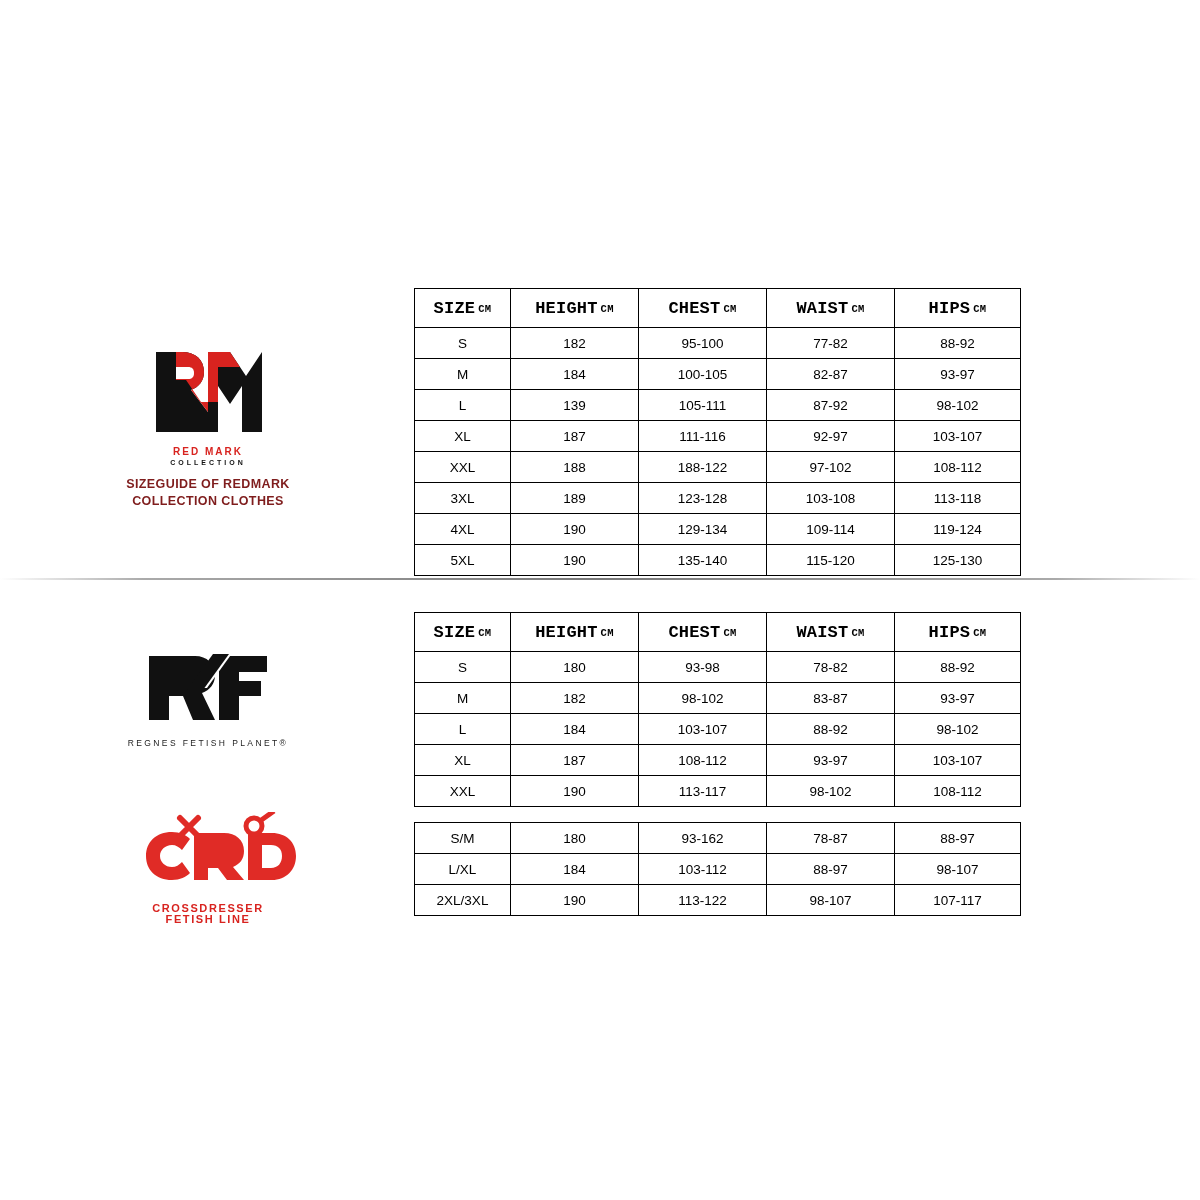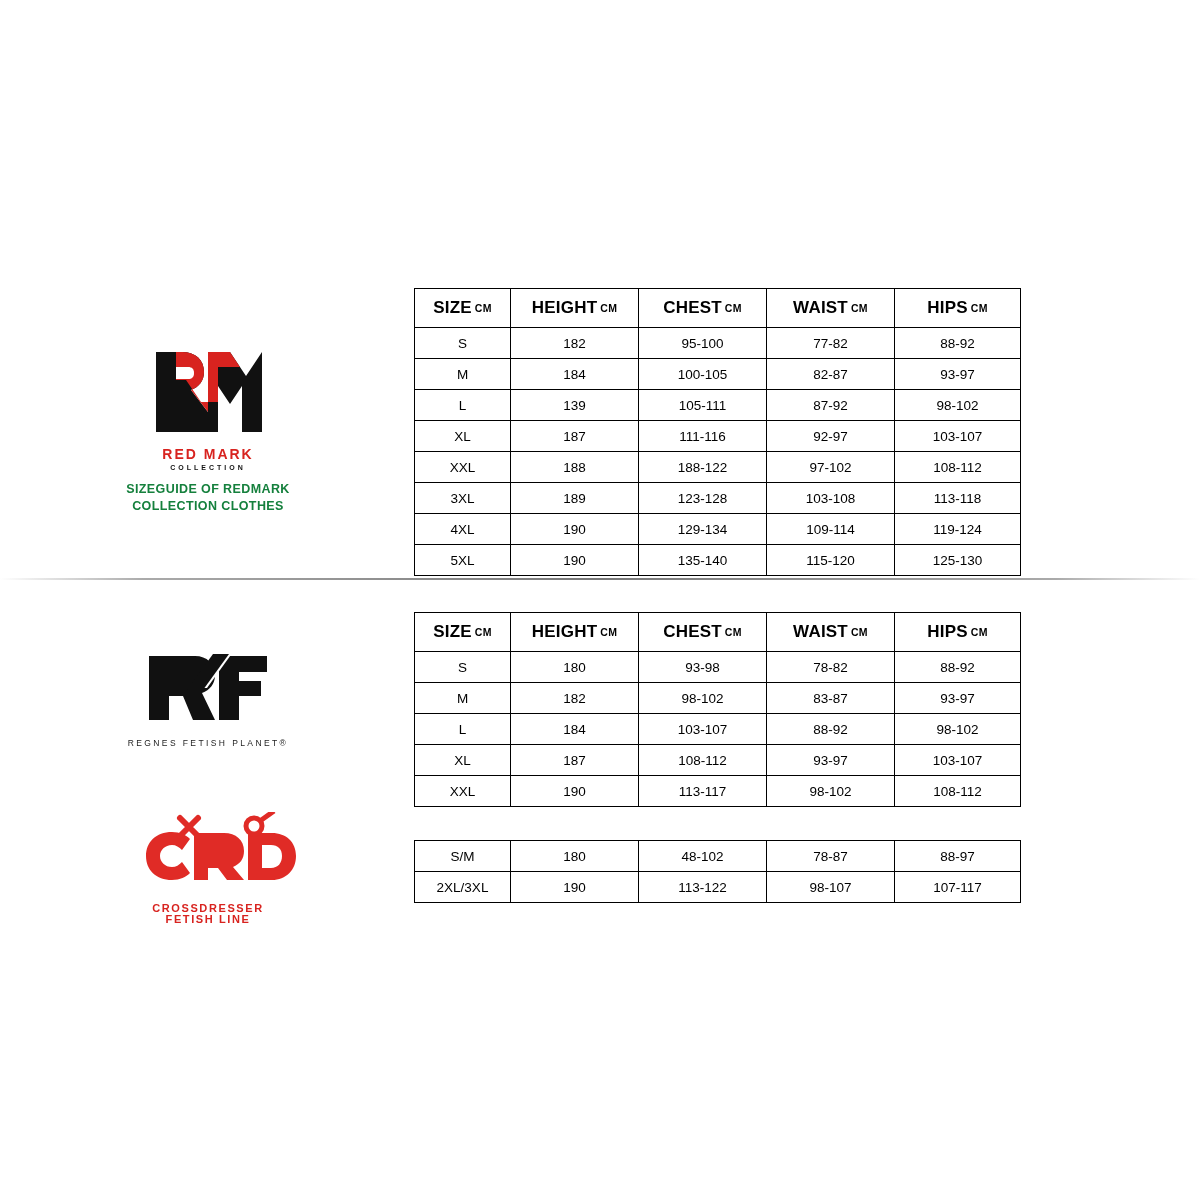--- a/index.html
+++ b/index.html
@@ -31,31 +31,31 @@
     text-align: center;
     width: 360px;
     left: 28px;
   }
 
   .brand-caption {
     font-size: 12.5px;
     font-weight: bold;
     letter-spacing: 0.4px;
     line-height: 17px;
-    color: #15803d;
+    color: #7f1d1d;
     margin-top: 10px;
   }
 
   
   .rm-logo-wrap {
     width: 150px;
     margin: 0 auto;
   }
   .rm-name {
-    font-size: 14px;
+    font-size: 10px;
     font-weight: bold;
     letter-spacing: 2px;
     color: #d8231f;
     margin-top: 2px;
   }
   .rm-sub {
     font-size: 7px;
     font-weight: bold;
     letter-spacing: 3px;
     color: #111;
@@ -98,32 +98,33 @@
     color: #000;
     padding: 0;
     height: 30px;
     vertical-align: middle;
   }
   table.size-table thead th {
     height: 38px;
     font-size: 17px;
     font-weight: bold;
     letter-spacing: 0.2px;
+    font-family: Liberation Mono, monospace;
   }
   table.size-table thead th .unit {
     font-size: 10.5px;
     font-weight: bold;
     letter-spacing: 0.3px;
     margin-left: 3px;
     vertical-align: 1px;
   }
 
   #table-redmark { left: 414px; top: 288px; width: 606px; }
   #table-rfp     { left: 414px; top: 612px; width: 606px; }
-  #table-crd     { left: 414px; top: 840px; width: 606px; }
+  #table-crd     { left: 414px; top: 822px; width: 606px; }
 
   .col-size   { width: 96px; }
   .col-height { width: 128px; }
   .col-chest  { width: 128px; }
   .col-waist  { width: 128px; }
   .col-hips   { width: 126px; }
 </style>
 </head>
 <body>
 
@@ -315,23 +316,30 @@
     <col class="col-size">
       <col class="col-height">
       <col class="col-chest">
       <col class="col-waist">
       <col class="col-hips">
   </colgroup>
   <tbody>
     <tr>
       <td>S/M</td>
       <td>180</td>
-      <td>48-102</td>
+      <td>93-162</td>
       <td>78-87</td>
       <td>88-97</td>
+    </tr>
+    <tr>
+      <td>L/XL</td>
+      <td>184</td>
+      <td>103-112</td>
+      <td>88-97</td>
+      <td>98-107</td>
     </tr>
     <tr>
       <td>2XL/3XL</td>
       <td>190</td>
       <td>113-122</td>
       <td>98-107</td>
       <td>107-117</td>
     </tr>
   </tbody>
 </table>

